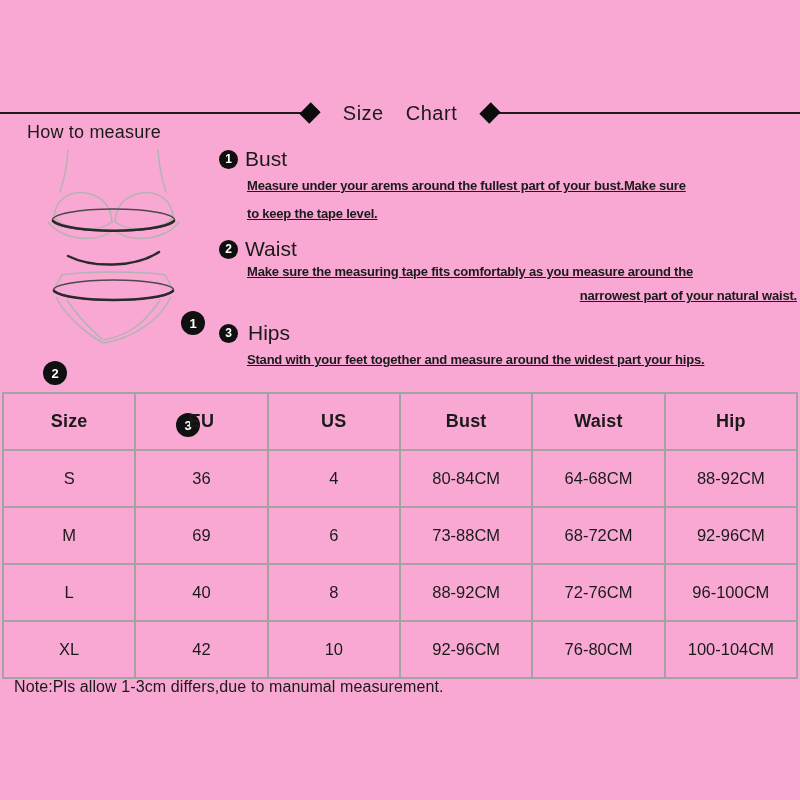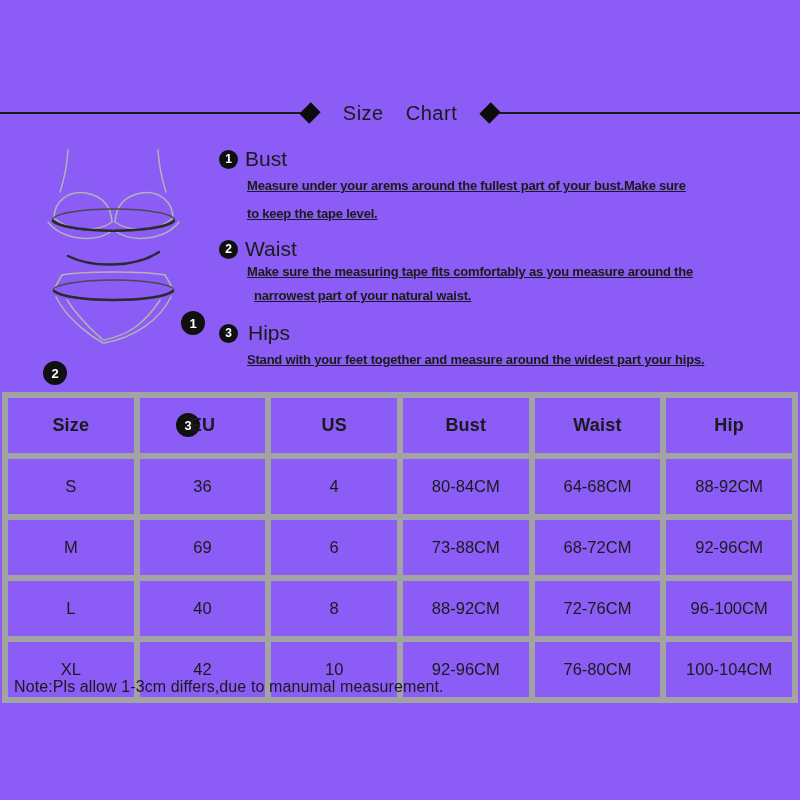--- a/index.html
+++ b/index.html
@@ -1,17 +1,17 @@
 <!DOCTYPE html>
 <html style="--color-ink: #1a1a1a; --color-sketch: #b3b3b3; --color-tape: #4a4a4a;"><head>
 <meta charset="utf-8">
 <style>
   html,body { margin:0; padding:0; background:#ffffff; }
   .page {
-    position:relative; width:800px; height:800px; background:#8b5cf6;
+    position:relative; width:800px; height:800px; background:#f9a8d4;
     font-family:"Liberation Sans", sans-serif;
     color:var(--color-ink,#1a1a1a); overflow:hidden;
   }
 
   
   .title-row { position:absolute; top:100px; left:0; right:0; height:26px; display:flex; align-items:center; }
   .rule { flex:1; height:2px; background:#1b1b1b; }
   .diamond { flex:none; width:14px; height:14px; background:#0c0c0c; transform:rotate(45deg) scale(1,1.15); }
   .page-title { flex:none; padding:0 26px; font-size:20px; font-weight:500; word-spacing:16px; letter-spacing:.5px; }
 
@@ -37,31 +37,31 @@
   .m-heading { display:flex; align-items:center; gap:7px; height:26px; font-size:21px; }
   .m-num {
     flex:none; width:19px; height:19px; border-radius:50%; background:#0f0f0f;
     color:#fff; font-size:12px; font-weight:bold;
     display:flex; align-items:center; justify-content:center;
   }
   .m-line { padding-left:28px; font-size:13px; font-weight:600; line-height:28px; letter-spacing:-0.2px; white-space:nowrap;text-decoration:underline; }
   .sec-waist { margin-top:10px; }
   .sec-waist .m-heading { height:22px; }
   .sec-waist .m-line { line-height:24px; }
-  .sec-waist .m-line:nth-of-type(3) { padding-left:35px; }
+  .sec-waist .m-line:nth-of-type(3) { padding-left:35px;text-align:right; }
   .sec-hips { margin-top:12px; }
   .sec-hips .m-heading { gap:10px; }
 
   
   .size-table {
     position:absolute; left:2px; top:392px; width:796px; height:275px;
     border-collapse:collapse; table-layout:fixed;
   }
   .size-table th, .size-table td {
-    border:6px solid #a3a3a3; text-align:center; vertical-align:middle;
+    border:2px solid #a3a3a3; text-align:center; vertical-align:middle;
     height:55px; padding:0;
   }
   .size-table th { font-size:18px; font-weight:bold; letter-spacing:.2px; }
   .size-table td { font-size:16.5px; font-weight:500; }
 
   
   .note { position:absolute; left:14px; top:678px; font-size:16px; font-weight:500; letter-spacing:.1px; }
 </style>
 </head>
 <body>
@@ -69,20 +69,21 @@
 <div class="page">
 
   <div class="title-row">
     <div class="rule"></div>
     <div class="diamond"></div>
     <div class="page-title">Size Chart</div>
     <div class="diamond"></div>
     <div class="rule"></div>
   </div>
 
+  <div class="htm-heading">How to measure</div>
 
   <div class="figure-wrap">
     <svg viewBox="0 0 210 230">
       <g class="sketch">
         <path d="M58,30 C57,46 54,60 50,72"></path>
         <path d="M148,30 C149,46 152,60 156,72"></path>
         <path d="M44,98 C44,82 58,70 76,73 C92,76 101,86 102,102"></path>
         <path d="M163,98 C163,82 149,70 131,73 C115,76 106,86 105,102"></path>
         <path d="M44,98 C60,112 88,112 102,102"></path>
         <path d="M163,98 C147,112 119,112 105,102"></path>

